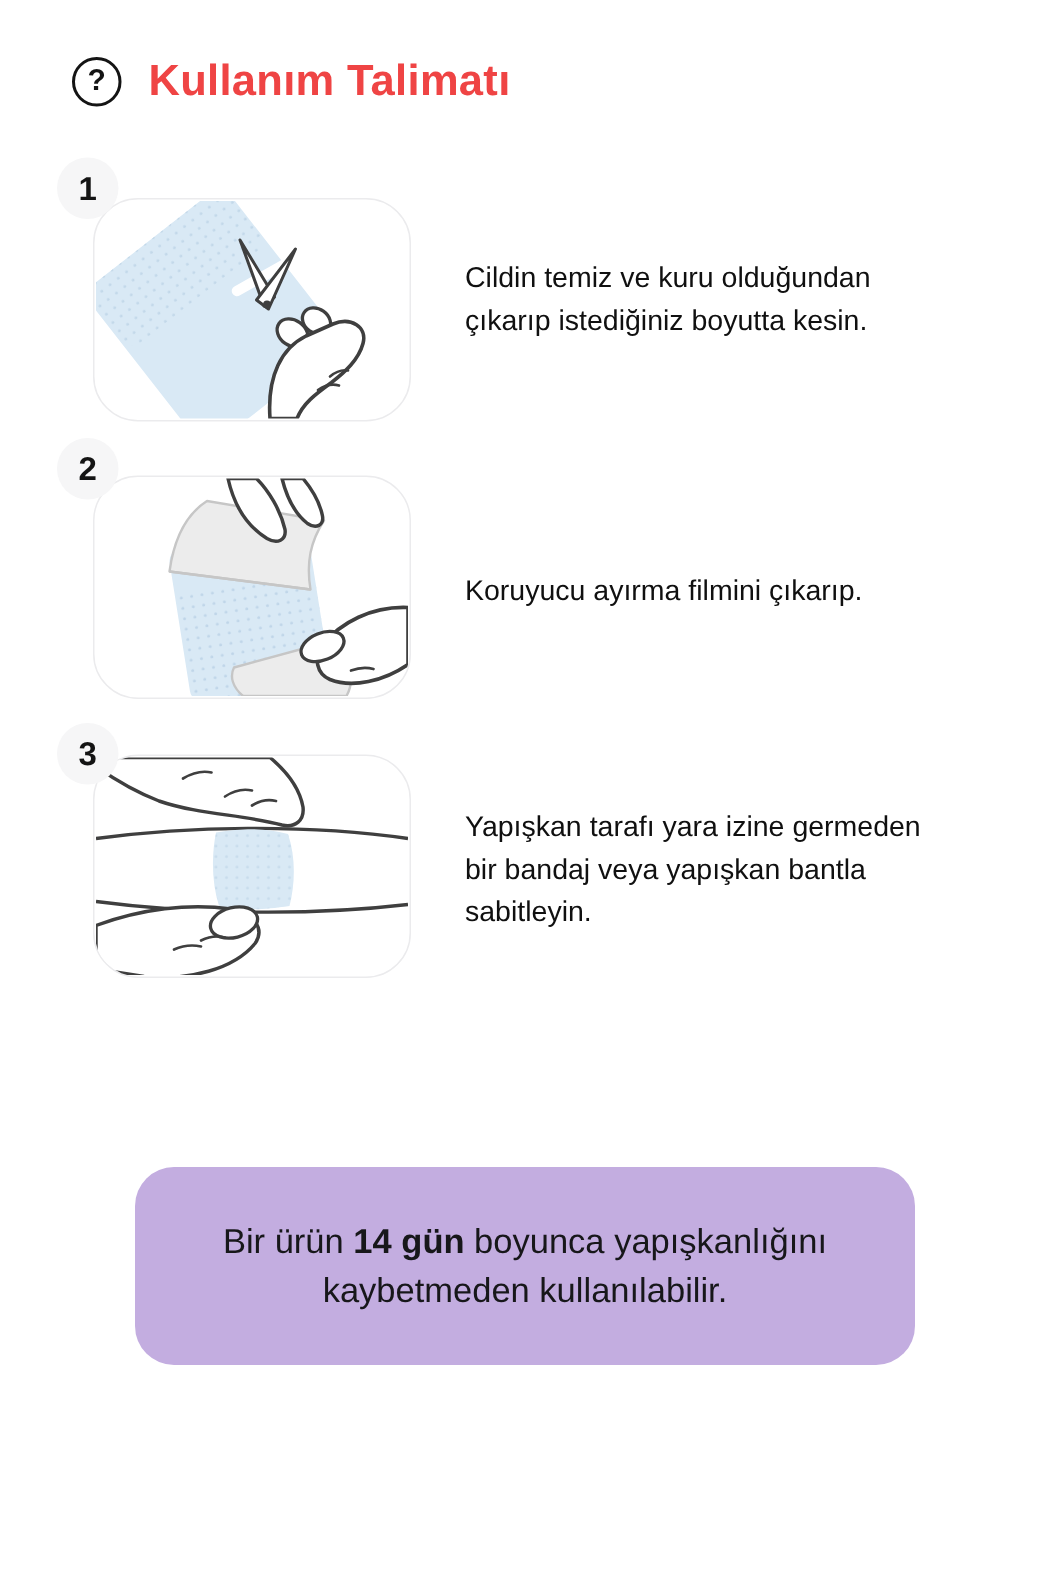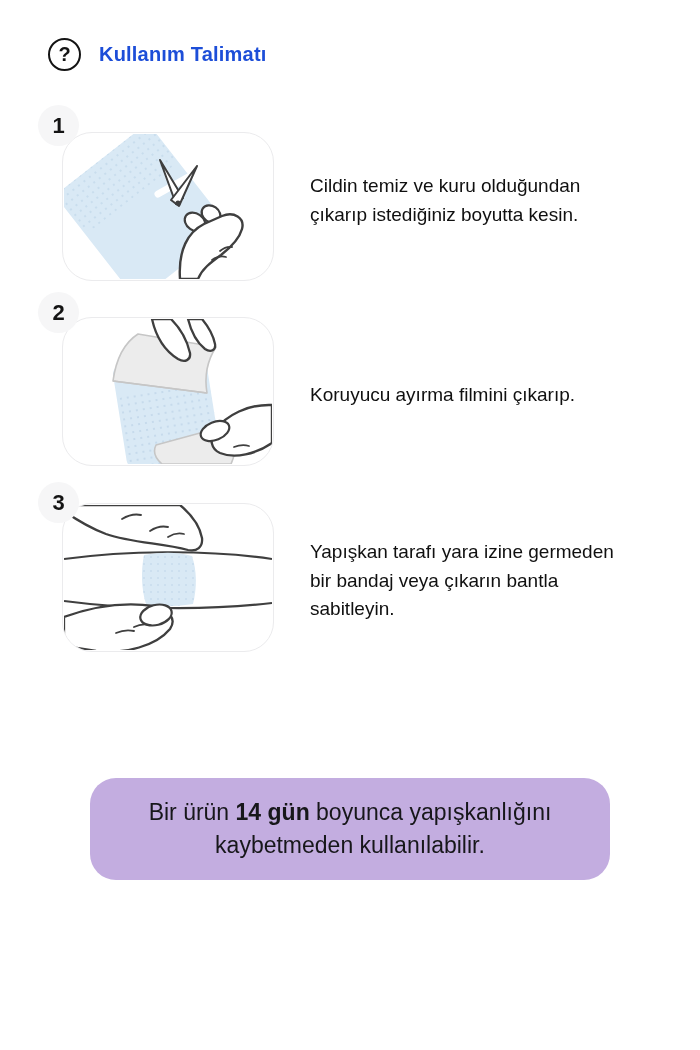--- a/index.html
+++ b/index.html
@@ -7,37 +7,37 @@
     position:relative;width:700px;height:1050px;background:#ffffff;
     font-family:"Liberation Sans",sans-serif;color:#111;overflow:hidden;
   }
   
   .header{position:absolute;left:48px;top:38px;display:flex;align-items:center;gap:18px;}
   .q-icon{
     width:33px;height:33px;border:2.6px solid #141414;border-radius:50%;
     display:flex;align-items:center;justify-content:center;
     font-size:20px;font-weight:700;color:#141414;box-sizing:border-box;
   }
-  .page-title{font-size:20px;font-weight:700;letter-spacing:.2px;color:#1d4ed8;}
+  .page-title{font-size:29px;font-weight:700;letter-spacing:.2px;color:#ef4444;}
   
   .step-badge{
     position:absolute;width:41px;height:41px;border-radius:50%;
     background:#f6f6f7;display:flex;align-items:center;justify-content:center;
     font-size:22px;font-weight:700;color:#141414;z-index:2;
   }
   .step-box{
     position:absolute;left:62px;width:212px;height:149px;
     border:1.6px solid #ebebed;border-radius:30px;background:#fff;
     box-sizing:border-box;overflow:hidden;z-index:1;
   }
   .step-box svg{position:absolute;left:1px;top:1px;}
   .step-text{position:absolute;left:310px;width:372px;font-size:19px;line-height:28.5px;color:#101010;}
   
   .note-box{
-    position:absolute;left:90px;top:778px;width:520px;height:102px;
+    position:absolute;left:90px;top:778px;width:520px;height:132px;
     background:#c3ade0;border-radius:26px;
     display:flex;align-items:center;justify-content:center;text-align:center;
   }
   .note-text{font-size:23px;line-height:33px;color:#17171a;}
   .note-text .bold{font-weight:700;}
 </style>
 </head>
 <body>
 
 <div id="page">
@@ -135,21 +135,21 @@
       <path d="M58 14 q10 -6 19 -4" stroke="#3f3f3f" stroke-width="1.8" fill="none" stroke-linecap="round"></path>
 
       <path d="M0 112 C30 101 62 97 90 101 C105 104 113 114 106 124 C92 141 62 149 32 146 L0 141 Z" fill="#fff" stroke="#3f3f3f" stroke-width="2.3" stroke-linejoin="round"></path>
       <ellipse cx="92" cy="110" rx="16" ry="10" transform="rotate(-14 92 110)" fill="#fff" stroke="#3f3f3f" stroke-width="2.2"></ellipse>
       <path d="M52 128 q9 -4 18 -2" stroke="#3f3f3f" stroke-width="1.8" fill="none" stroke-linecap="round"></path>
       <path d="M70 122 q8 -4 16 -2" stroke="#3f3f3f" stroke-width="1.8" fill="none" stroke-linecap="round"></path>
     </svg>
   </div>
   <div class="step-text" style="top:538px;">
     <div>Yapışkan tarafı yara izine germeden</div>
-    <div>bir bandaj veya çıkarın bantla</div>
+    <div>bir bandaj veya yapışkan bantla</div>
     <div>sabitleyin.</div>
   </div>
 
   <div class="note-box">
     <div class="note-text">
       <span>Bir ürün </span><span class="bold">14 gün</span><span> boyunca yapışkanlığını</span><br>
       <span>kaybetmeden kullanılabilir.</span>
     </div>
   </div>
 

